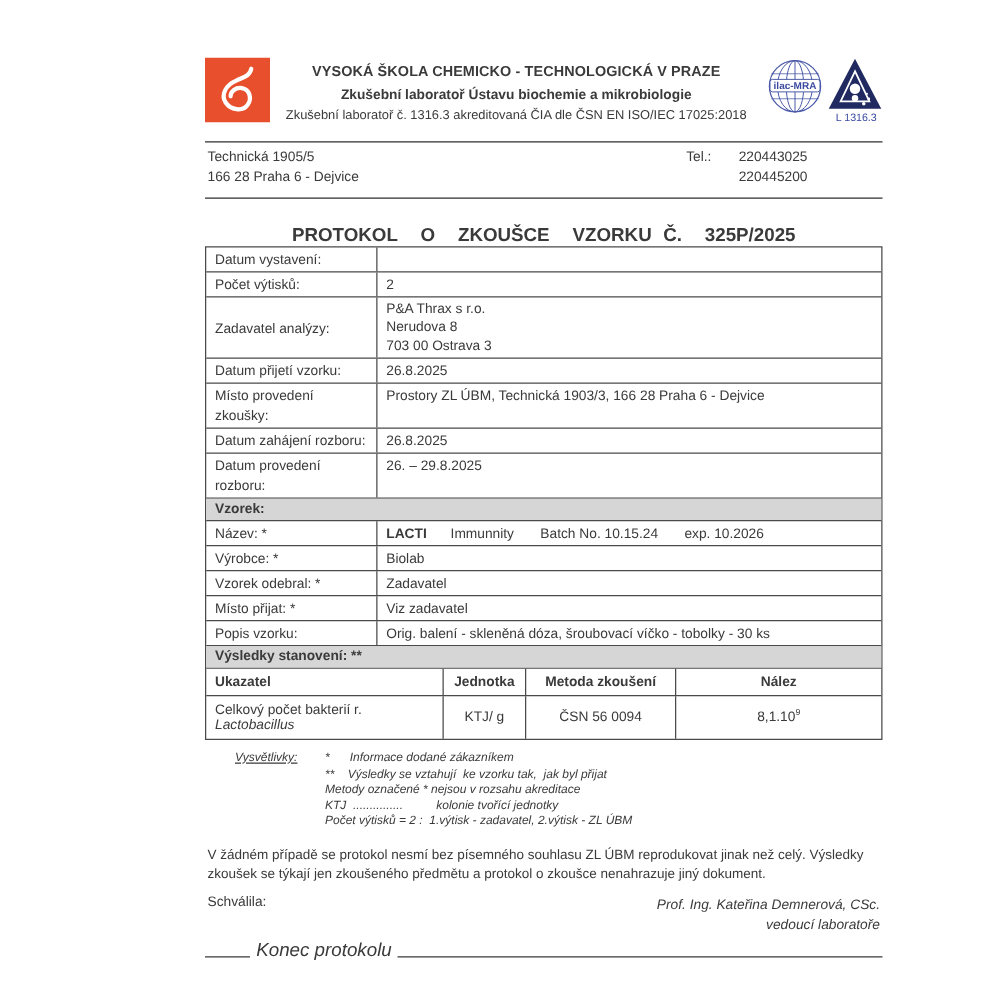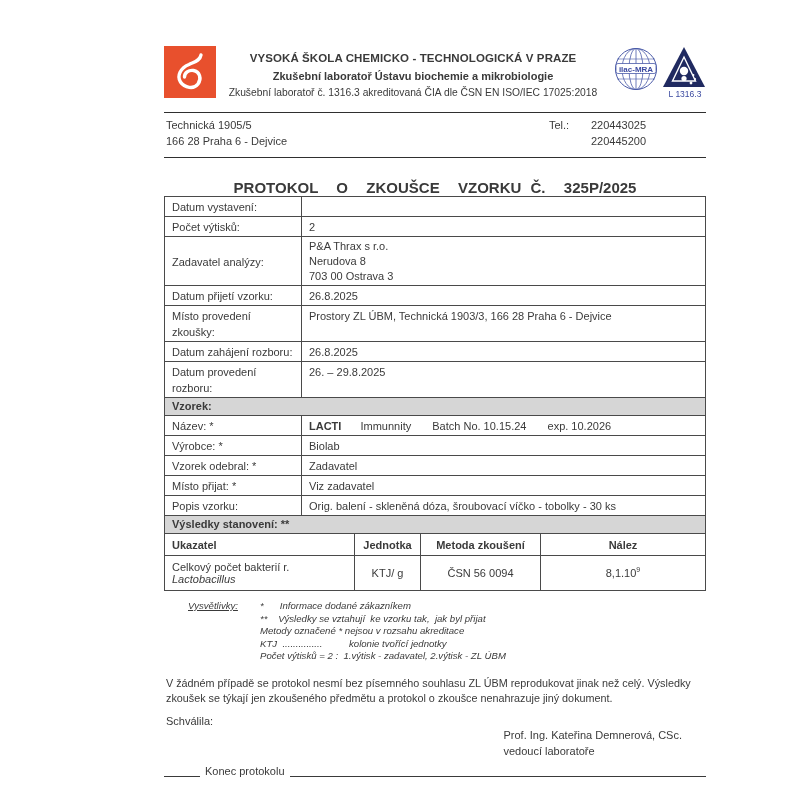--- a/index.html
+++ b/index.html
@@ -51,26 +51,26 @@
   .it{font-style:italic;}
 
   
   .fnotes{display:flex;margin-top:9px;font-size:9.6px;font-style:italic;}
   .fn-label{margin-left:24px;flex:0 0 62px;text-decoration:underline;}
   .fn-lines{margin-left:10px;}
   .fn-lines div{white-space:pre-wrap;line-height:12.6px;}
 
   
   .disclaimer{margin-top:13px;font-size:10.8px;line-height:15px;padding:0 2px;}
-  .approve{display:flex;margin-top:9px;font-size:11px;padding:0 2px;flex-direction:column;}
-  .approve-right{margin-left:auto;margin-right:22px;text-align:left;line-height:16px;}
+  .approve{display:flex;margin-top:9px;font-size:11px;padding:0 2px;}
+  .approve-right{margin-left:auto;text-align:right;line-height:16px;font-style:italic;}
   .endnote{display:flex;align-items:flex-end;margin-top:7px;}
   .endnote .seg-s{flex:0 0 36px;border-bottom:1px solid #3a3a3a;height:3px;}
   .endnote .seg-l{flex:1;border-bottom:1px solid #3a3a3a;height:3px;}
-  .endnote .lbl{font-size:11px;margin:0 5px;line-height:11px;}
+  .endnote .lbl{font-size:15px;font-style:italic;margin:0 5px;line-height:11px;}
 </style>
 </head>
 <body>
 
 <div class="doc">
 
   <div class="hdr">
     <div class="hdr-logo">
       <svg width="52" height="52" viewBox="0 0 52 52">
         <rect width="52" height="52" fill="#e8502d"></rect>

